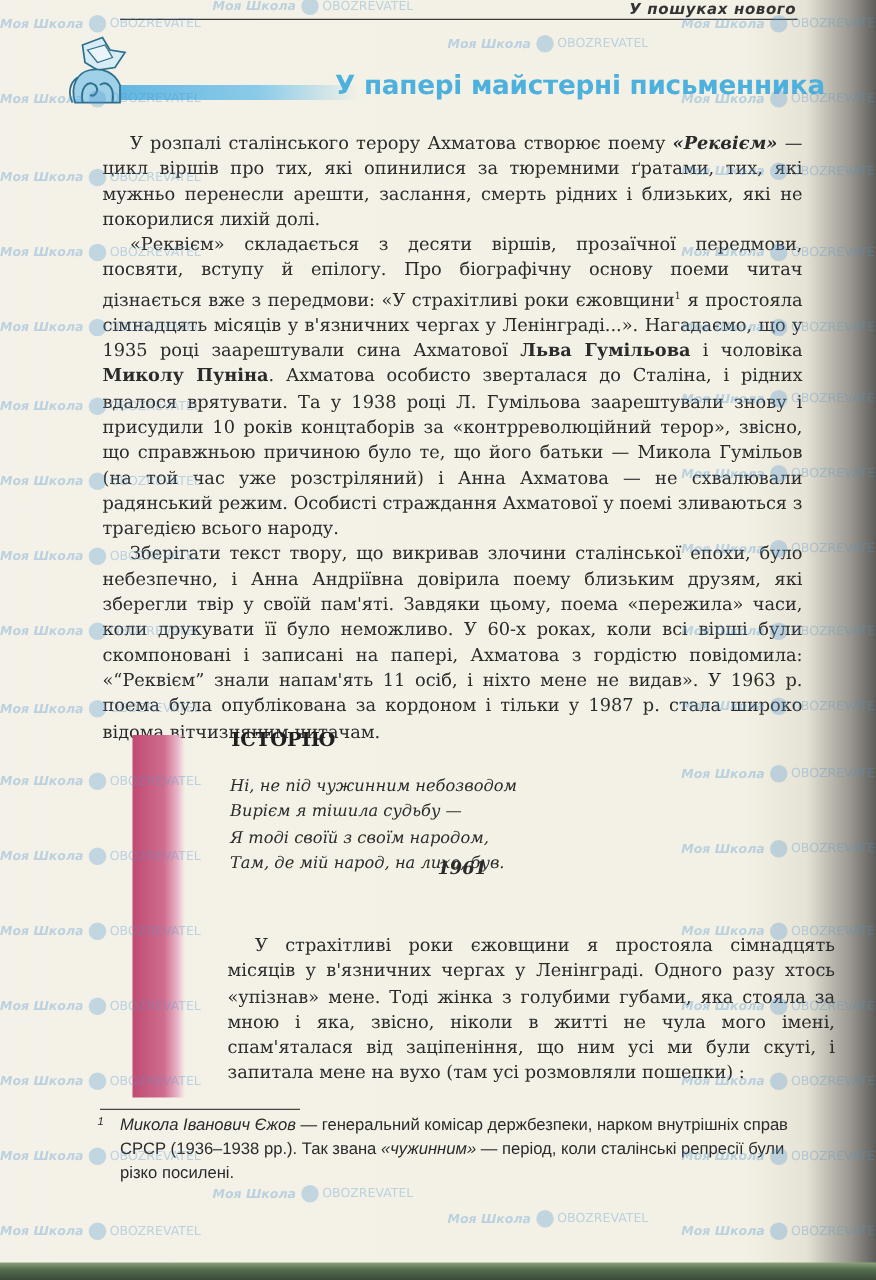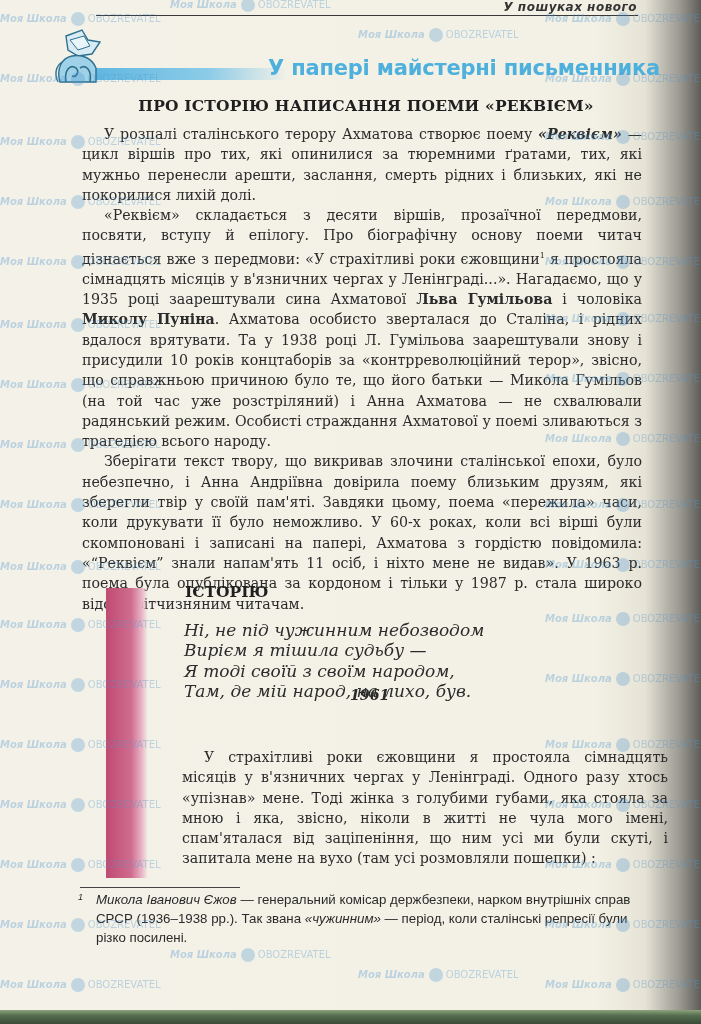--- a/index.html
+++ b/index.html
@@ -53,21 +53,21 @@
   sup.fn { font-size: 8px; }
   .poem-block { position: absolute; left: 100px; top: 582px; width: 580px; height: 295px; }
   .pink-bar {
     position: absolute; left: 6px; top: 6px; width: 42px; height: 290px;
     background: linear-gradient(90deg, #c04a72 0%, #cf6d8e 60%, #e8b4c6 85%, rgba(240,220,228,0) 100%);
   }
   .poem-title {
     position: absolute; left: 85px; top: 0px; font-size: 15.5px; font-weight: bold; color: #1f1f1f;
   }
   .poem-lines { position: absolute; left: 84px; top: 38px; }
-  .poem-line { font-style: italic; font-size: 17px; line-height: 20.3px; color: #2b2b2b; }
+  .poem-line { font-style: italic; font-size: 13px; line-height: 20.3px; color: #2b2b2b; }
   .poem-date {
     position: absolute; left: 250px; top: 105px; font-style: italic; font-weight: bold; font-size: 14.2px;
   }
   .foreword-heading {
     position: absolute; left: 146px; top: 135px; font-size: 15.5px; font-weight: bold; color: #1f1f1f;
   }
   .foreword-text { position: absolute; left: 82px; top: 165px; width: 486px; }
   .footnote-rule {
     position: absolute; left: 80px; top: 887px; width: 160px; border-top: 1px solid #444;
   }
@@ -102,21 +102,20 @@
       <path d="M22 12 L36 8 L42 18 L30 22 Z" fill="#eaf5fa" stroke="#2f6f8e" stroke-width="1"></path>
       <path d="M12 54 C8 40, 14 30, 24 28 C34 26, 44 30, 48 40 L48 54 Z" fill="#9fd2e8" stroke="#2f6f8e" stroke-width="1.4"></path>
       <path d="M18 54 C16 42, 22 36, 28 40 C32 44, 28 50, 24 48" fill="none" stroke="#2f6f8e" stroke-width="1.6"></path>
       <path d="M42 54 C44 42, 38 36, 32 40" fill="none" stroke="#2f6f8e" stroke-width="1.6"></path>
       <path d="M10 54 C6 46, 8 38, 14 34" fill="none" stroke="#2f6f8e" stroke-width="1.4"></path>
     </svg>
     <div class="banner-title">У папері майстерні письменника</div>
   </div>
 
   <div class="content">
-    <h1 class="main-heading">ПРО ІСТОРІЮ НАПИСАННЯ ПОЕМИ «РЕКВІЄМ»</h1>
     <div style="height:9px"></div>
     <p class="body"><span>У розпалі сталінського терору Ахматова створює поему </span><span class="ibold">«Реквієм»</span><span> — цикл віршів про тих, які опинилися за тюремними ґратами, тих, які мужньо перенесли арешти, заслання, смерть рідних і близьких, які не покорилися лихій долі.</span></p>
     <p class="body"><span>«Реквієм» складається з десяти віршів, прозаїчної передмови, посвяти, вступу й епілогу. Про біографічну основу поеми читач дізнається вже з передмови: «У страхітливі роки єжовщини</span><sup class="fn">1</sup><span> я простояла сімнадцять місяців у в'язничних чергах у Ленінграді...». Нагадаємо, що у 1935 році заарештували сина Ахматової </span><span class="bold">Льва Гумільова</span><span> і чоловіка </span><span class="bold">Миколу Пуніна</span><span>. Ахматова особисто зверталася до Сталіна, і рідних вдалося врятувати. Та у 1938 році Л. Гумільова заарештували знову і присудили 10 років концтаборів за «контрреволюційний терор», звісно, що справжньою причиною було те, що його батьки — Микола Гумільов (на той час уже розстріляний) і Анна Ахматова — не схвалювали радянський режим. Особисті страждання Ахматової у поемі зливаються з трагедією всього народу.</span></p>
     <p class="body"><span>Зберігати текст твору, що викривав злочини сталінської епохи, було небезпечно, і Анна Андріївна довірила поему близьким друзям, які зберегли твір у своїй пам'яті. Завдяки цьому, поема «пережила» часи, коли друкувати її було неможливо. У 60-х роках, коли всі вірші були скомпоновані і записані на папері, Ахматова з гордістю повідомила: «“Реквієм” знали напам'ять 11 осіб, і ніхто мене не видав». У 1963 р. поема була опублікована за кордоном і тільки у 1987 р. стала широко відома вітчизняним читачам.</span></p>
   </div>
 
   <div class="poem-block">
     <div class="pink-bar"></div>
     <div class="poem-title">ІСТОРІЮ</div>
     <div class="poem-lines">

